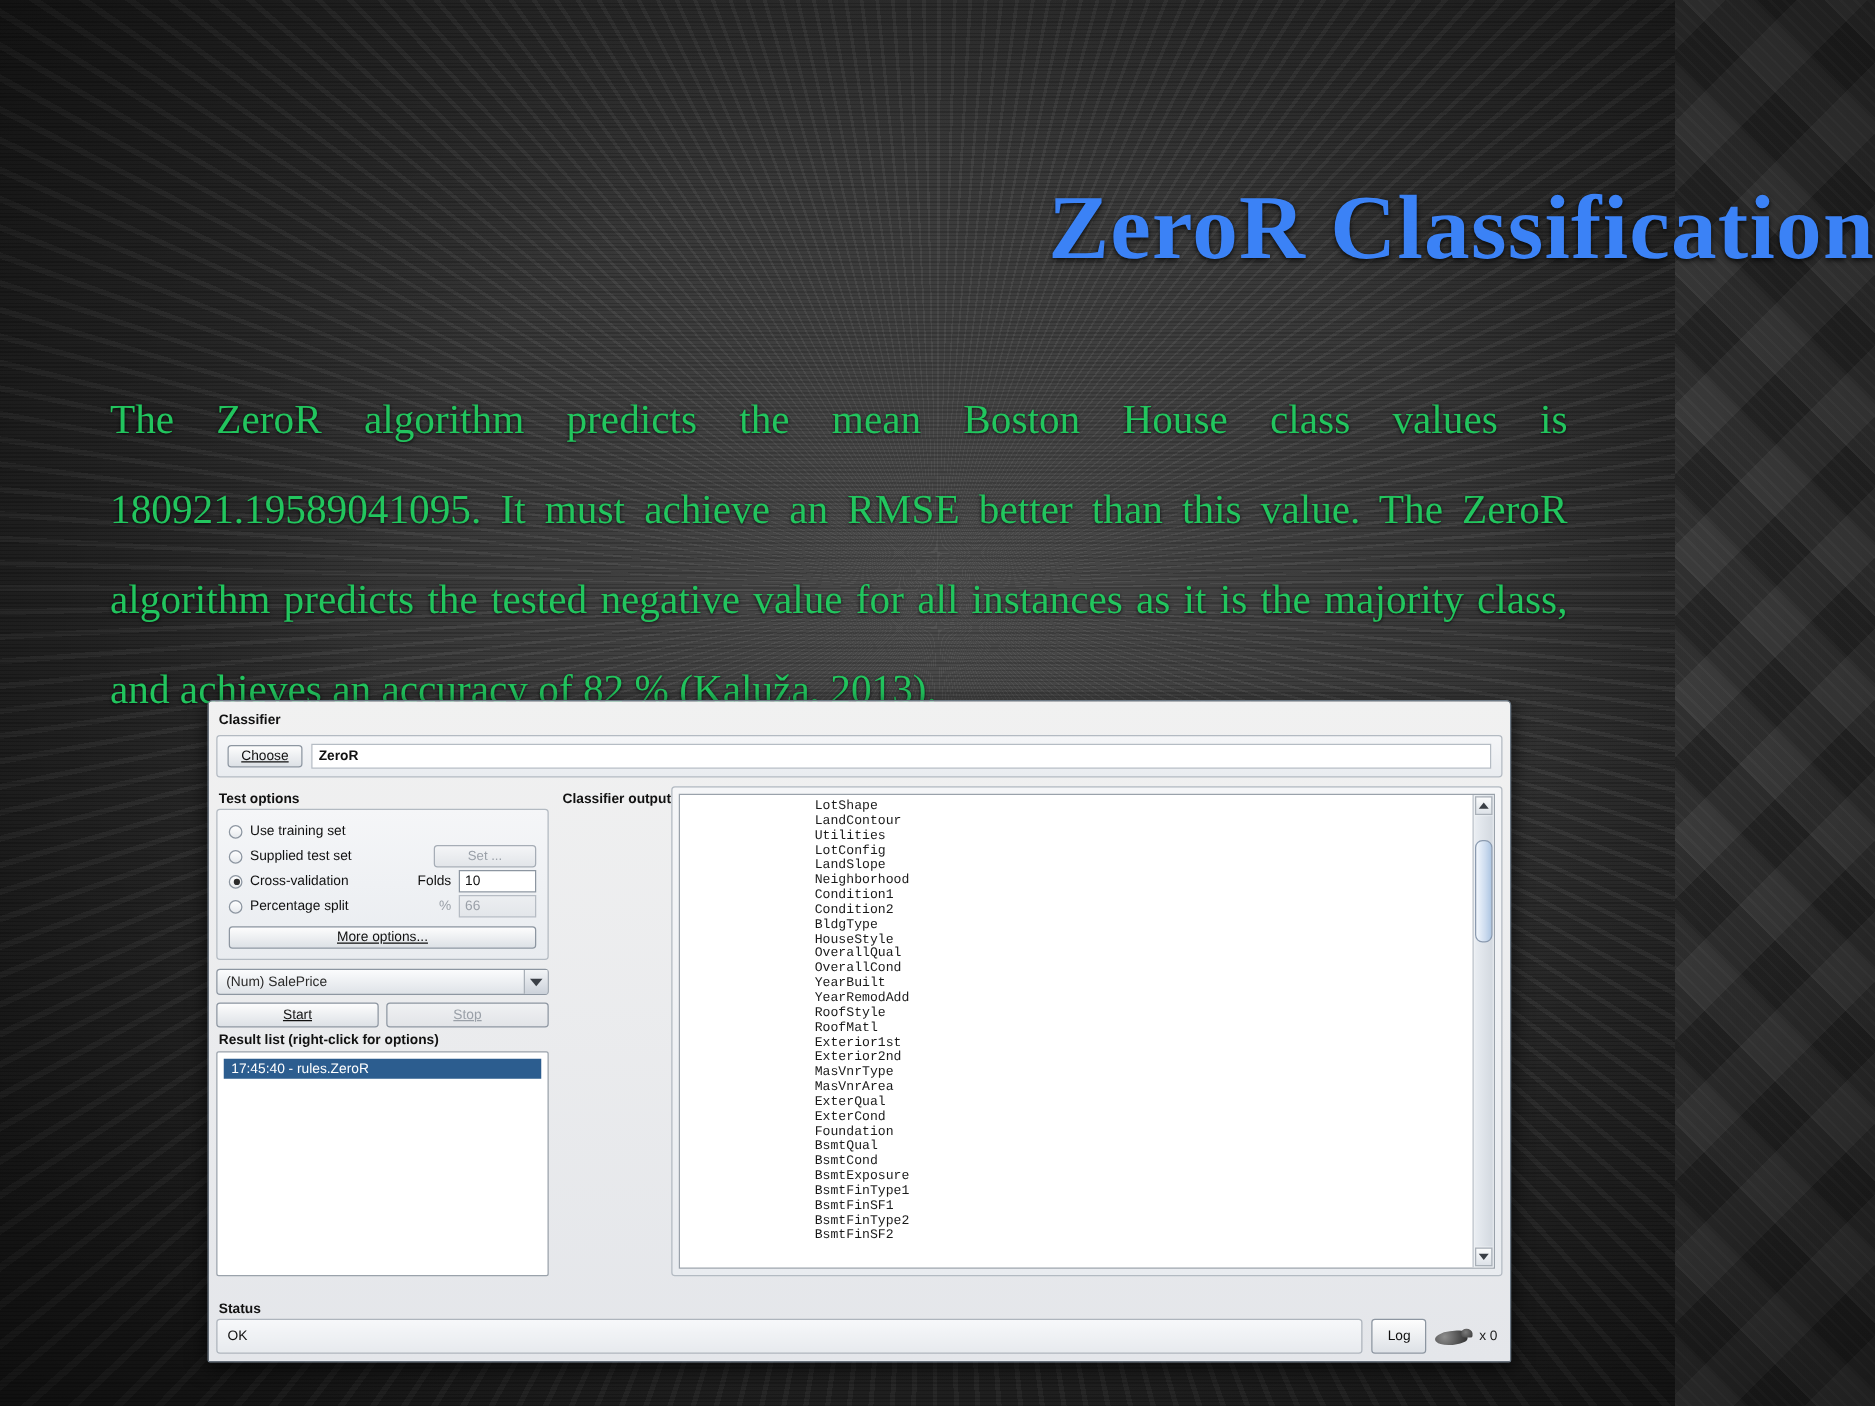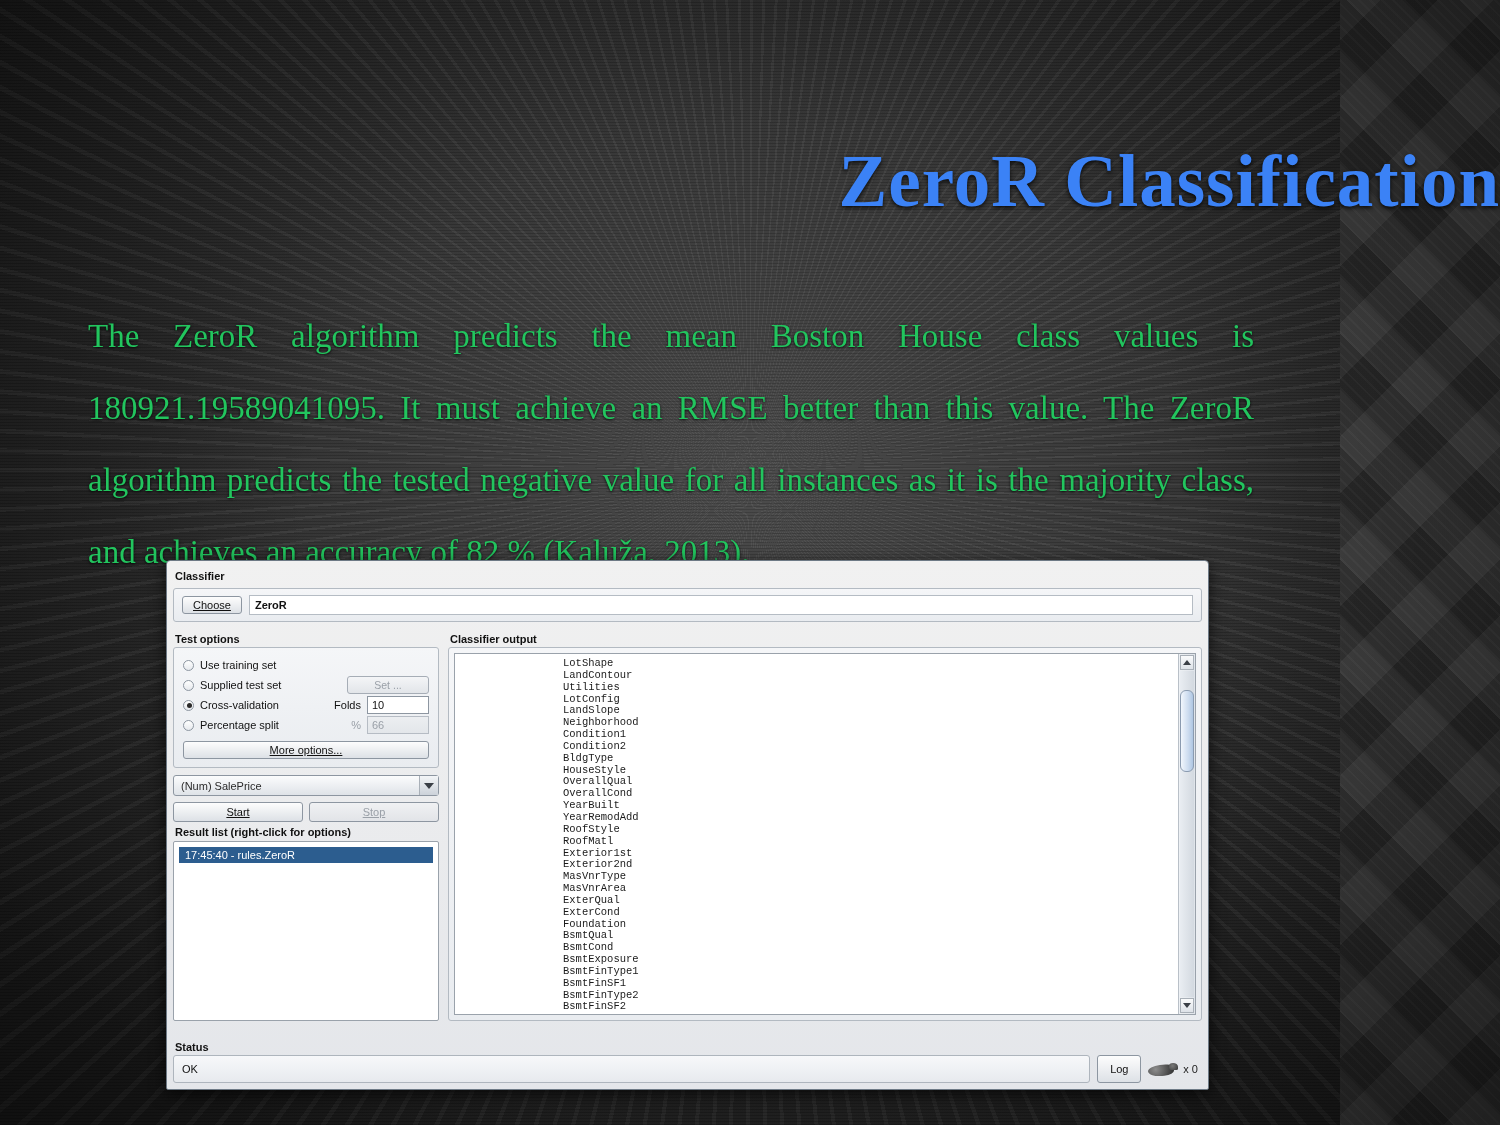--- a/index.html
+++ b/index.html
@@ -130,21 +130,21 @@
   }
   .btn.disabled{ color:#9aa0a8; background:linear-gradient(#f0f1f3,#e2e4e8); }
   #classifier-value{
     flex:1; margin-left:7px; background:#fff; border:1px solid #b5bcc4;
     padding:3px 5px; font-size:11px; font-weight:bold; color:#111;
   }
 
   
   #cols{ display:flex; gap:9px; margin-top:7px; }
   #left-col{ width:266px; flex:none; }
-  #right-col{ flex:1; display:flex; flex-direction:column; }
+  #right-col{ flex:1; display:flex; flex-direction:row; }
 
   #test-options{ padding:7px 9px 8px; }
   .radio-row{ display:flex; align-items:center; gap:6px; height:20px; }
   .radio{
     width:11px;height:11px;border-radius:50%;
     border:1px solid #8d96a1; background:linear-gradient(#fff,#e6e9ed); flex:none;
     position:relative;
   }
   .radio.on::after{
     content:""; position:absolute; left:2.5px; top:2.5px; width:5px;height:5px;

